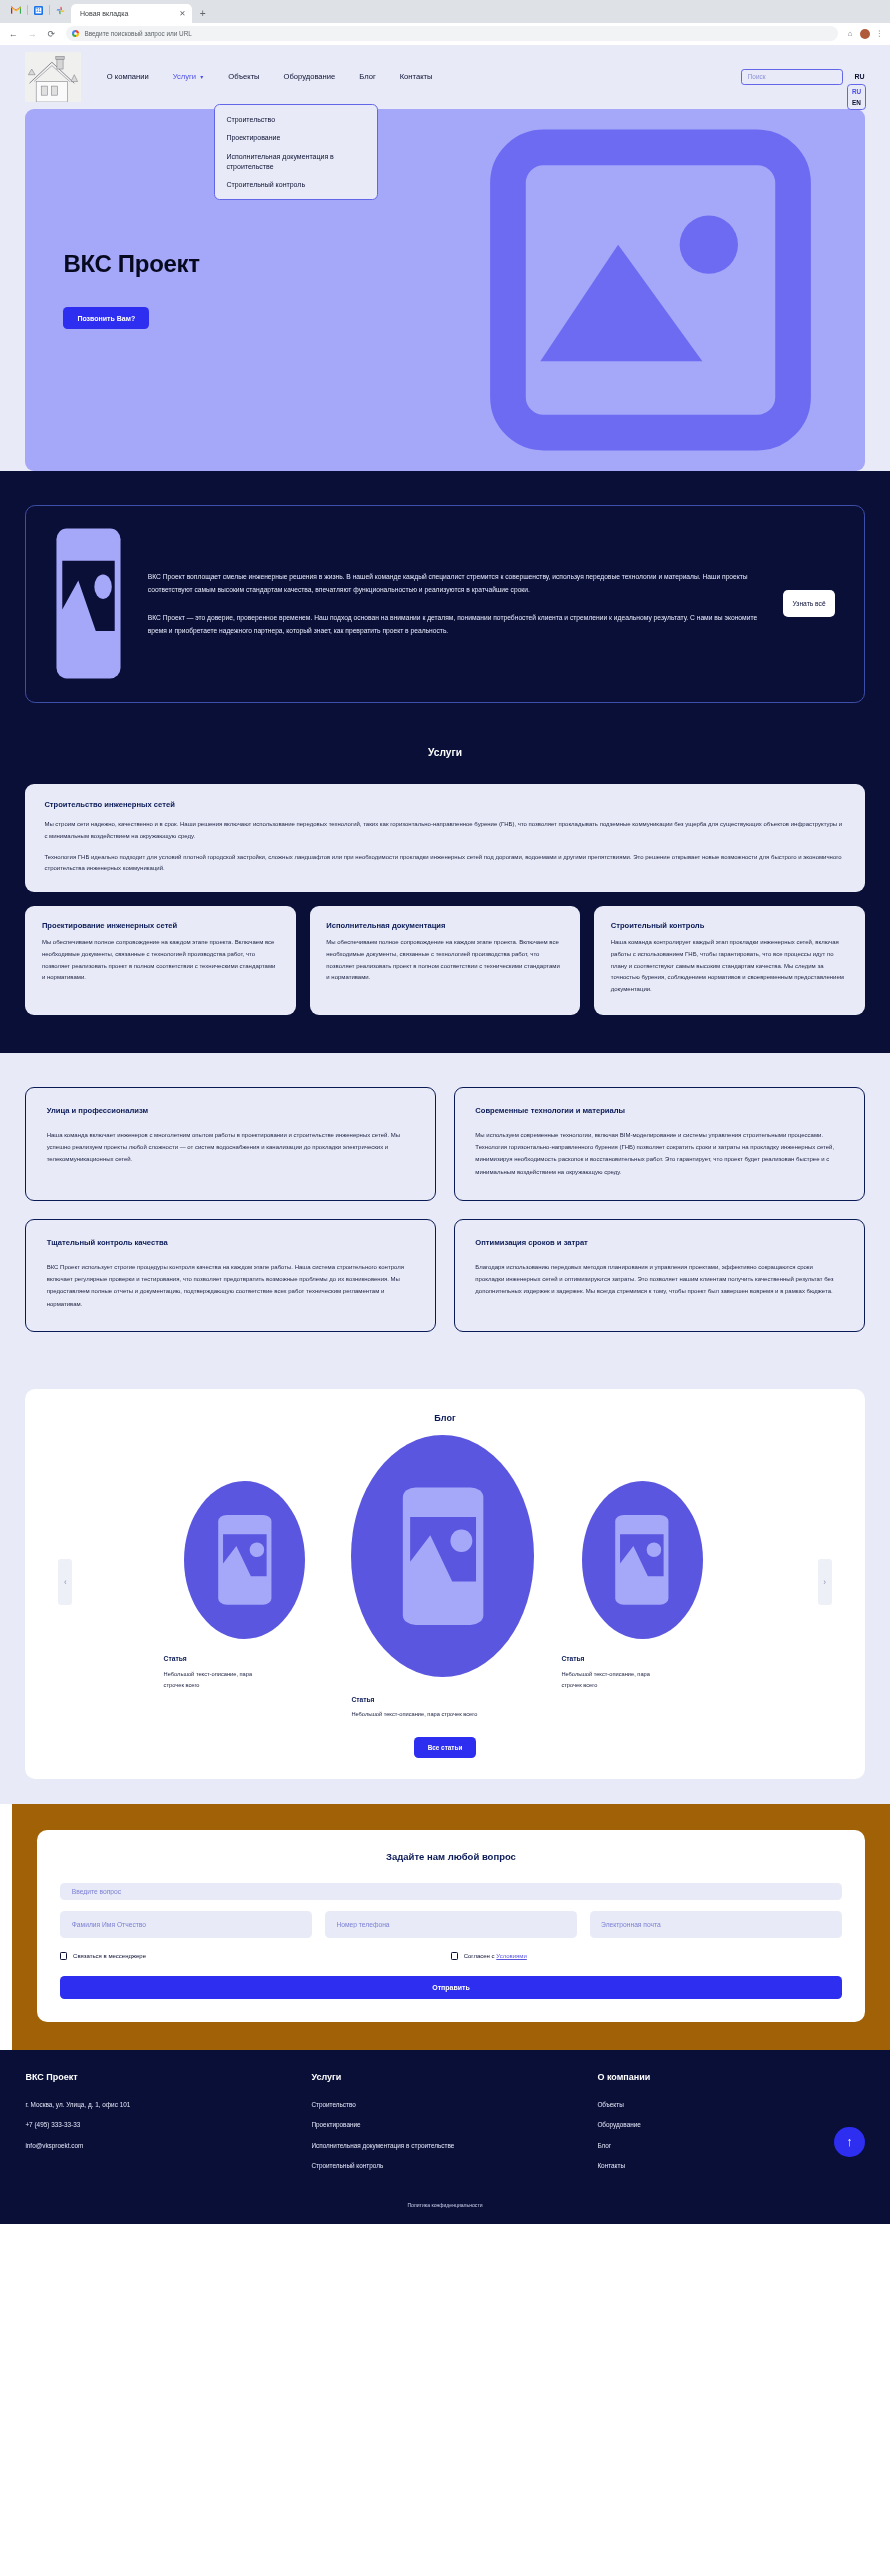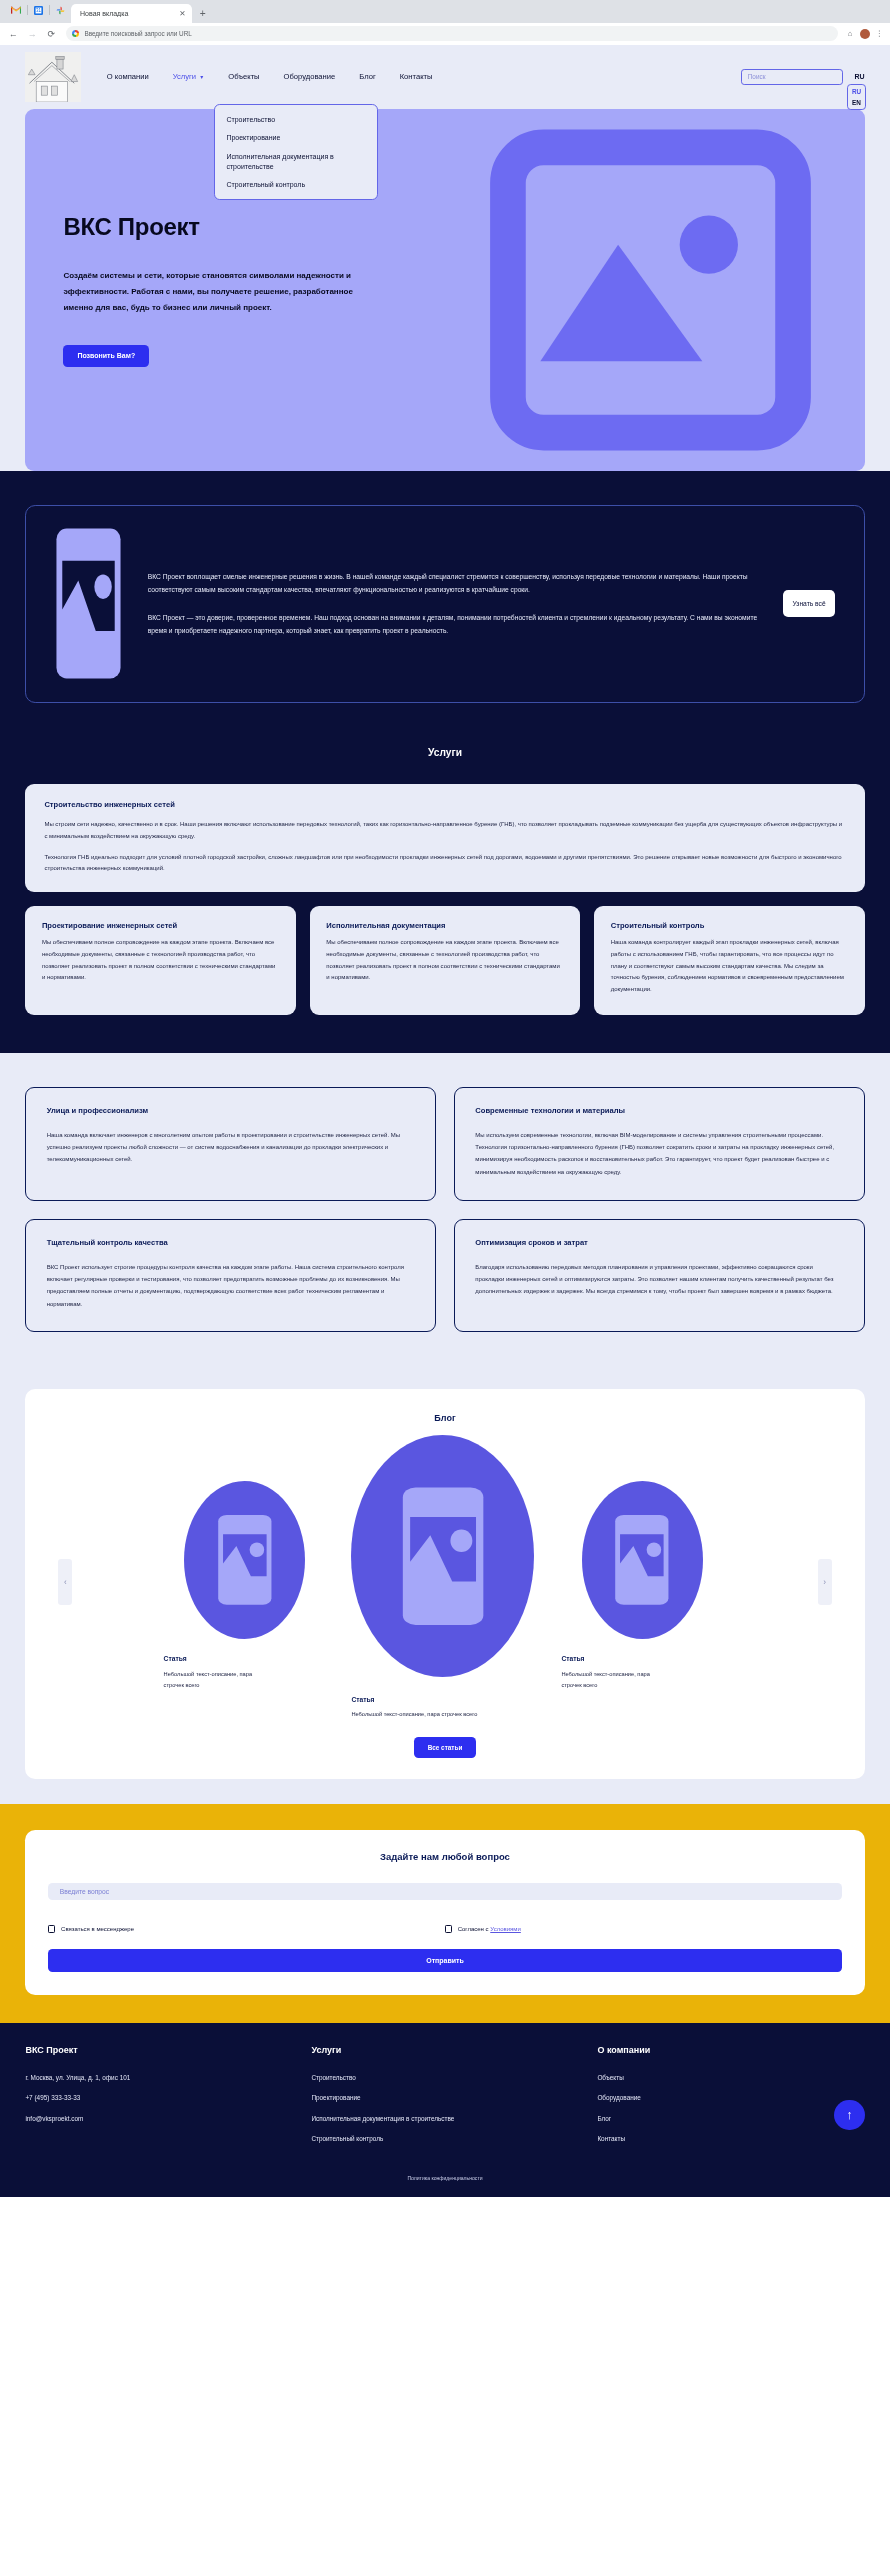--- a/index.html
+++ b/index.html
@@ -206,21 +206,21 @@
   .slide-h { font-size: 6.7px; font-weight: bold; color: #0a1a57; margin-top: 16.5px; }
   .slide-p { font-size: 5.7px; color: #1b2040; line-height: 1.9; margin-top: 6.4px; }
   .slide.center .slide-h { margin-top: 19px; }
   .blog-btn {
     display: block; margin: 16.5px auto 0; background: #2d2ef0; color: #fff;
     font-size: 6.4px; font-weight: 600; padding: 7px 14px; border-radius: 4.5px;
     border: none; cursor: pointer; font-family:"Liberation Sans",sans-serif;
   }
 
   
-  .form-sect { background: #eab308; padding: 25.4px 25.4px 28px; }
+  .form-sect { background: #a16207; padding: 25.4px 25.4px 28px; margin-left: 12px; }
   .form-card { background: #ffffff; border-radius: 10.2px; padding: 21.6px 23px 23px; }
   .form-title { text-align: center; font-size: 9.5px; font-weight: bold; color: #0a1a57; margin-bottom: 20.3px; }
   .inp {
     width: 100%; height: 27px; background: #e8ebf7; border: none;
     border-radius: 4.5px; padding: 0 11.4px; font-size: 6.7px; color: #6f73d6;
     outline: none; font-family: "Liberation Sans", sans-serif;
   }
   .inp::placeholder { color: #7b7fd4; }
   .inp.big { height: 17px; margin-bottom: 11.4px; }
   .form-row { display: grid; grid-template-columns: repeat(3, 1fr); gap: 12.7px; }
@@ -364,21 +364,20 @@
     <div class="dropdown-item">Проектирование</div>
     <div class="dropdown-item">Исполнительная документация в строительстве</div>
     <div class="dropdown-item">Строительный контроль</div>
   </div>
 </div>
 
 <div style="background:#e8ebf7;padding-bottom:0;">
   <div class="hero">
     <div class="hero-inner">
       <div class="hero-title">ВКС Проект</div>
-      <div class="hero-sub">Создаём системы и сети, которые становятся символами надежности и эффективности. Работая с нами, вы получаете решение, разработанное именно для вас, будь то бизнес или личный проект.</div>
       <button class="hero-btn">Позвонить Вам?</button>
     </div>
     <div class="hero-img">
       <svg class="ph-img" viewBox="0 0 100 100">
         <rect x="6" y="6" width="88" height="88" rx="11" fill="none" stroke="#6d6bf2" stroke-width="11"></rect>
         <path d="M16 72 L40 36 L66 72 Z" fill="#6d6bf2"></path>
         <circle cx="68" cy="36" r="9" fill="#6d6bf2"></circle>
       </svg>
     </div>
   </div>
@@ -490,20 +489,25 @@
       <div class="car-arrow right">›</div>
     </div>
     <button class="blog-btn">Все статьи</button>
   </div>
 </div>
 
 <div class="form-sect">
   <div class="form-card">
     <div class="form-title">Задайте нам любой вопрос</div>
     <input class="inp big" placeholder="Введите вопрос" style="">
+    <div class="form-row">
+      <input class="inp" placeholder="Фамилия Имя Отчество" style="">
+      <input class="inp" placeholder="Номер телефона" style="">
+      <input class="inp" placeholder="Электронная почта" style="">
+    </div>
     <div class="checks">
       <div class="chk-group">
         <span class="chk-box"></span>
         <span>Связаться в мессенджере</span>
       </div>
       <div class="chk-group">
         <span class="chk-box"></span>
         <span><span>Согласен с </span><span class="terms-link">Условиями</span></span>
       </div>
     </div>

